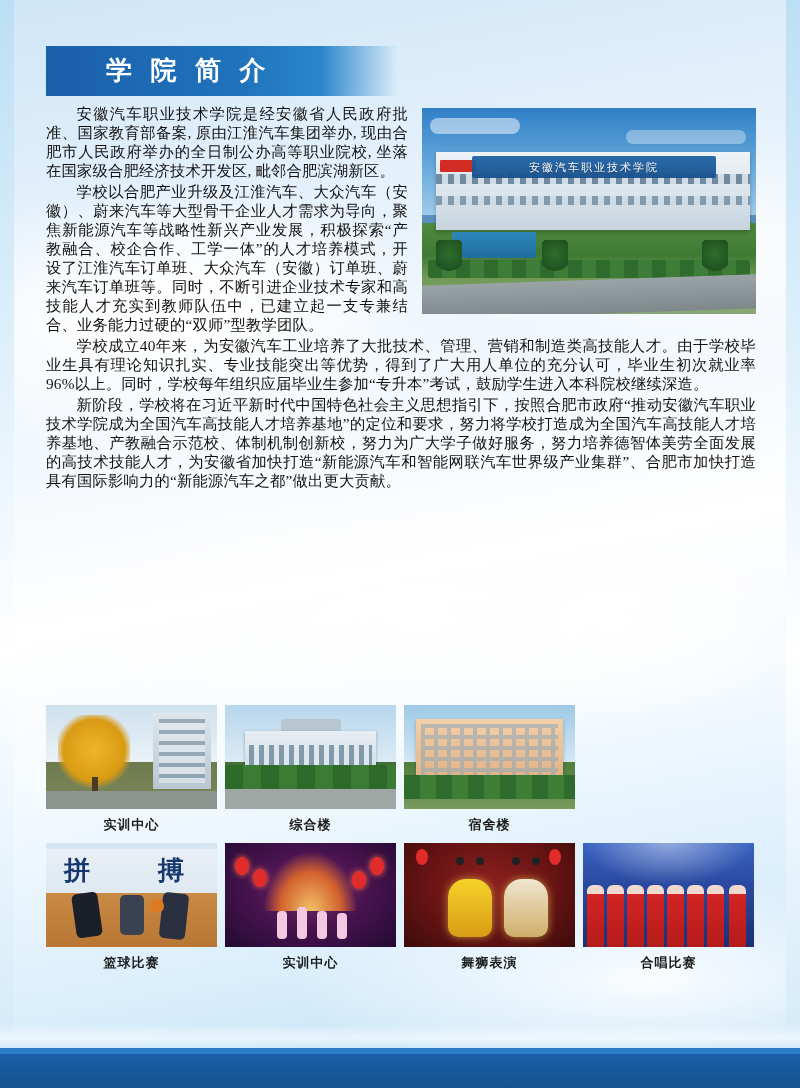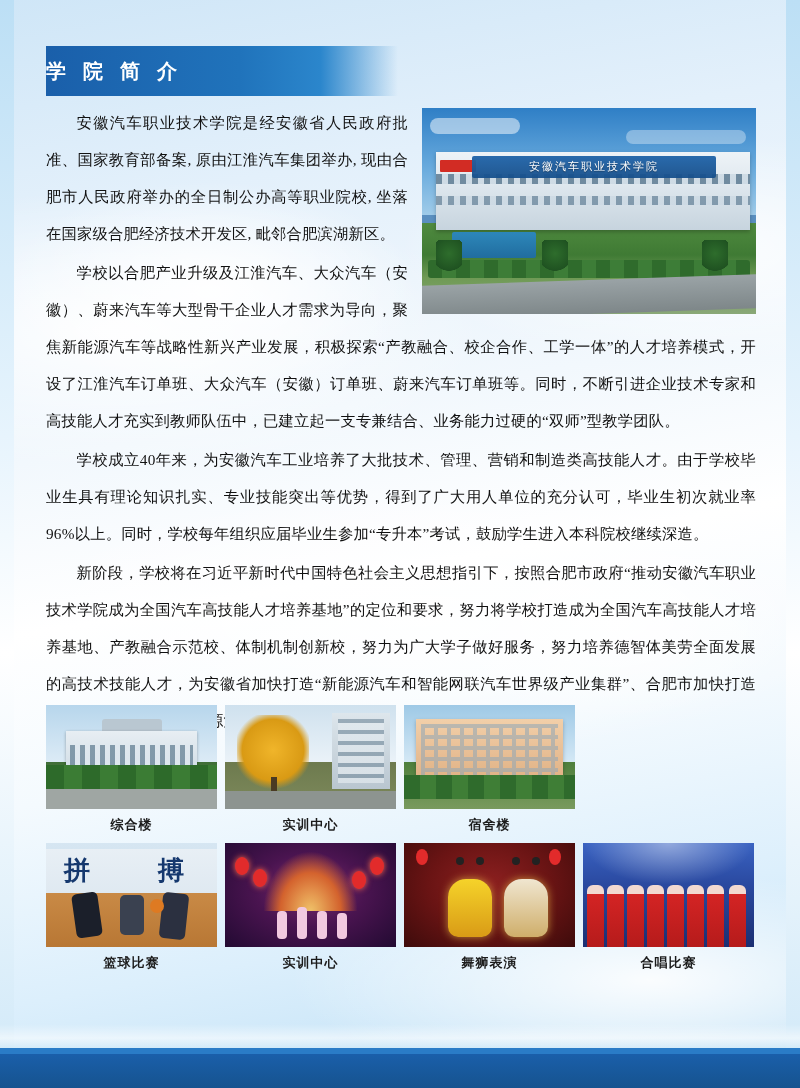--- a/index.html
+++ b/index.html
@@ -51,33 +51,33 @@
   
   .header {
     position:absolute; left:46px; top:46px; width:352px; height:50px;
   }
   .header-bg {
     position:absolute; inset:0;
     background: linear-gradient(90deg,#1a5faa 0%, #2073bb 55%, #2b86cc 78%, rgba(43,134,204,0.0) 100%);
   }
   .header-title {
     position:relative; z-index:2;
-    color:#fff; font-size:20px; font-weight:bold; letter-spacing:6px;
-    line-height:50px; 
+    color:#fff; font-size:26px; font-weight:bold; letter-spacing:6px;
+    line-height:50px; padding-left:60px;
     font-family:"Liberation Serif", serif;
   }
 
   
   .article {
     position:absolute; left:46px; top:104px; width:710px;
   }
   .article p {
     margin:0 0 2px 0;
     font-size:15.3px;
-    line-height:37px;
+    line-height:19px;
     color:#111;
     text-align:justify;
     text-indent:2em;
     font-family:"Liberation Serif", serif;
     letter-spacing:0.2px;
   }
   .photo-hero {
     float:right;
     width:334px; height:206px;
     margin:4px 0 6px 14px;
@@ -102,21 +102,21 @@
   .hero-build::after{
     content:""; position:absolute; left:0; right:0; top:44px; height:9px;
     background:repeating-linear-gradient(90deg,#4a6b85 0 6px, #c9d7e2 6px 12px);
     opacity:.6;
   }
   .hero-sign {
     position:absolute; left:50px; top:48px; right:40px; height:22px;
     background:linear-gradient(180deg,#1f63a8,#17508c);
     border-radius:2px;
     color:#fff; font-size:11px; letter-spacing:2px; text-align:center;
-    line-height:22px; font-family:Liberation Mono, monospace;
+    line-height:22px; font-family:Liberation Serif, serif;
     text-shadow:0 1px 1px rgba(0,0,0,.4);
     opacity:.95;
   }
   .hero-red {
     position:absolute; left:18px; top:52px; width:36px; height:12px;
     background:#d22c24; border-radius:1px;
   }
   .hero-lawn {
     position:absolute; left:0; right:0; bottom:0; height:44%;
     background:linear-gradient(180deg,#4f8a3f 0%, #3f7a34 35%, #6f9a55 60%, #8aa878 100%);
@@ -260,41 +260,41 @@
     <p>学校以合肥产业升级及江淮汽车、大众汽车（安徽）、蔚来汽车等大型骨干企业人才需求为导向，聚焦新能源汽车等战略性新兴产业发展，积极探索“产教融合、校企合作、工学一体”的人才培养模式，开设了江淮汽车订单班、大众汽车（安徽）订单班、蔚来汽车订单班等。同时，不断引进企业技术专家和高技能人才充实到教师队伍中，已建立起一支专兼结合、业务能力过硬的“双师”型教学团队。</p>
     <p>学校成立40年来，为安徽汽车工业培养了大批技术、管理、营销和制造类高技能人才。由于学校毕业生具有理论知识扎实、专业技能突出等优势，得到了广大用人单位的充分认可，毕业生初次就业率96%以上。同时，学校每年组织应届毕业生参加“专升本”考试，鼓励学生进入本科院校继续深造。</p>
     <p>新阶段，学校将在习近平新时代中国特色社会主义思想指引下，按照合肥市政府“推动安徽汽车职业技术学院成为全国汽车高技能人才培养基地”的定位和要求，努力将学校打造成为全国汽车高技能人才培养基地、产教融合示范校、体制机制创新校，努力为广大学子做好服务，努力培养德智体美劳全面发展的高技术技能人才，为安徽省加快打造“新能源汽车和智能网联汽车世界级产业集群”、合肥市加快打造具有国际影响力的“新能源汽车之都”做出更大贡献。</p>
   </div>
 
   <div class="gallery">
 
     <div class="grid-row">
 
       <div class="cell">
+        <div class="thumb t2">
+          <div class="t-sky"></div>
+          <div class="t-ground"></div>
+          <div class="bld"></div>
+          <div class="tree-y"></div>
+          <div class="trunk"></div>
+          <div class="road"></div>
+        </div>
+        <div class="caption">实训中心</div>
+      </div>
+
+      <div class="cell">
         <div class="thumb t1">
           <div class="t-sky"></div>
           <div class="t-ground"></div>
           <div class="roof"></div>
           <div class="b"></div>
           <div class="trees"></div>
           <div class="path"></div>
         </div>
         <div class="caption">综合楼</div>
-      </div>
-
-      <div class="cell">
-        <div class="thumb t2">
-          <div class="t-sky"></div>
-          <div class="t-ground"></div>
-          <div class="bld"></div>
-          <div class="tree-y"></div>
-          <div class="trunk"></div>
-          <div class="road"></div>
-        </div>
-        <div class="caption">实训中心</div>
       </div>
 
       <div class="cell">
         <div class="thumb t3">
           <div class="t-sky"></div>
           <div class="t-ground"></div>
           <div class="dorm"></div>
           <div class="bush"></div>
         </div>
         <div class="caption">宿舍楼</div>

